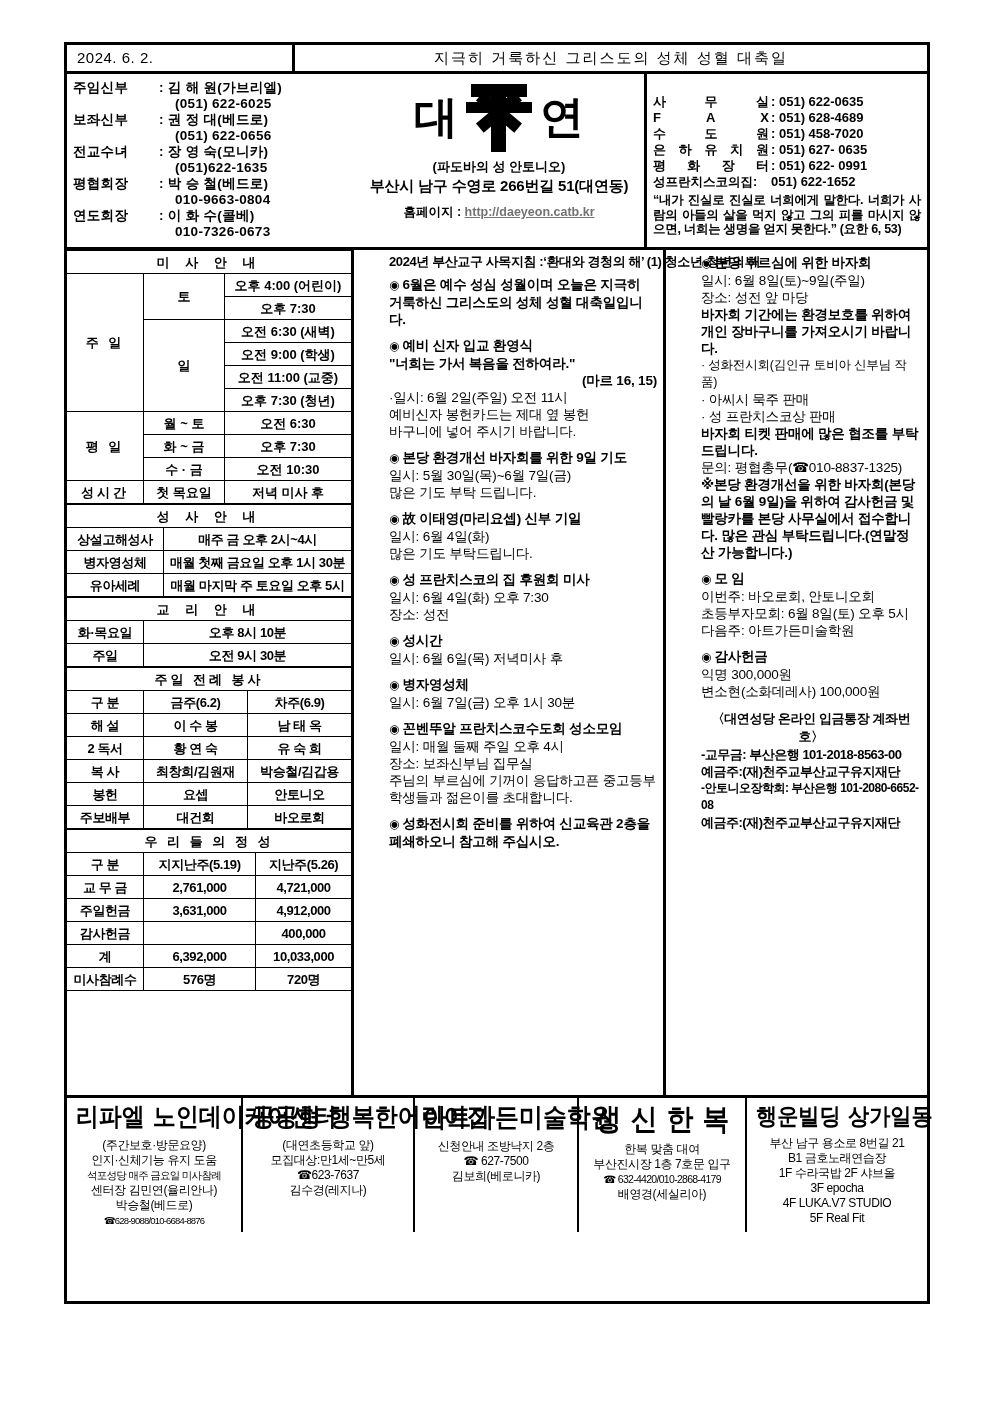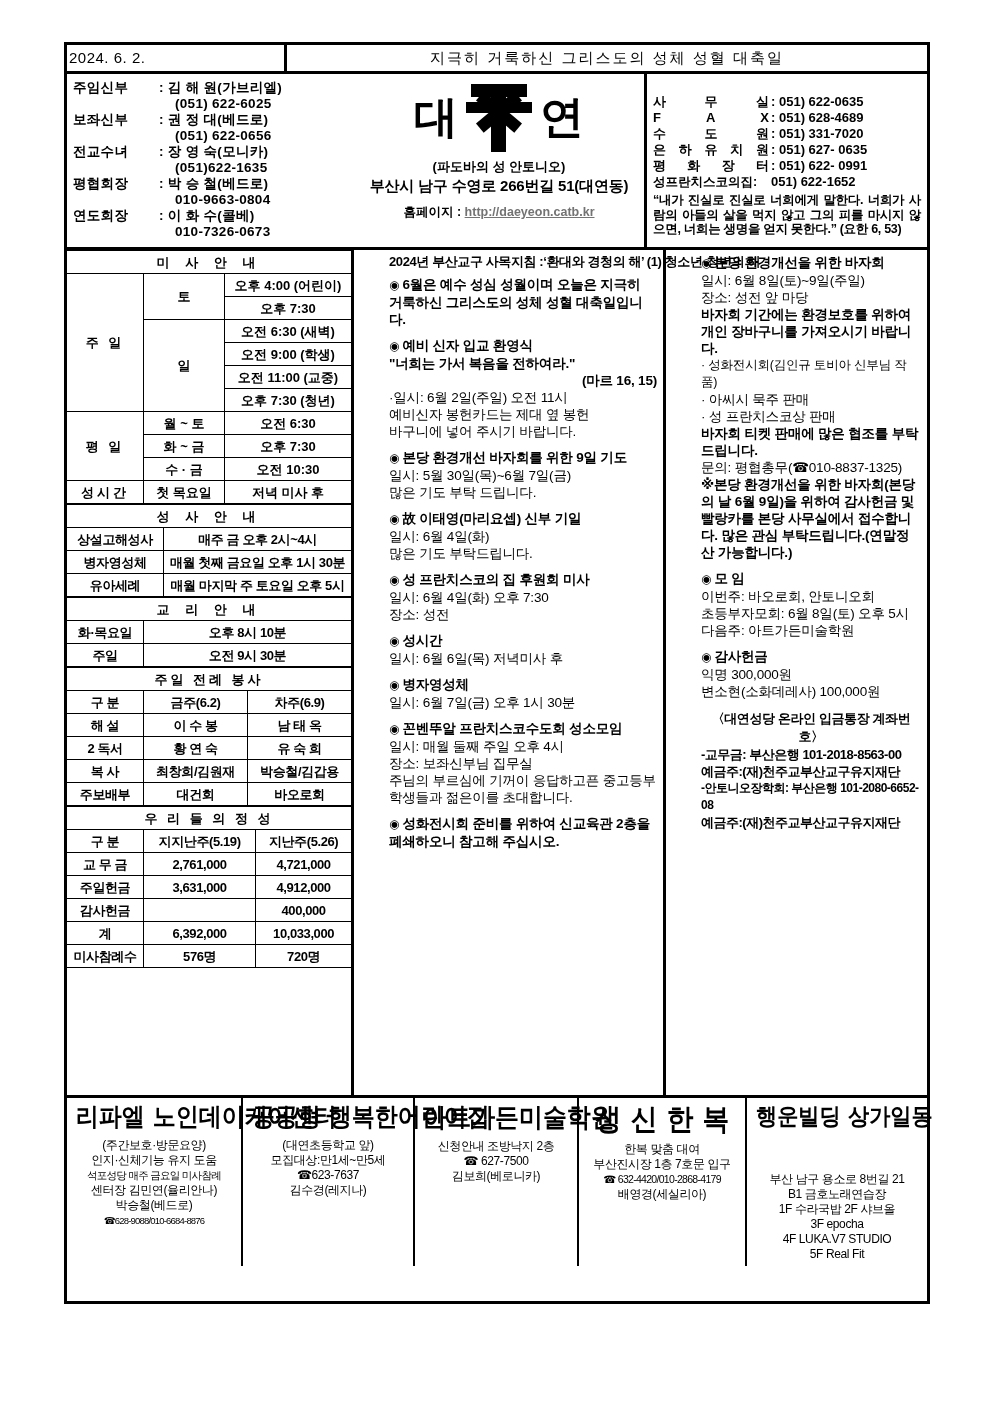--- a/index.html
+++ b/index.html
@@ -21,21 +21,21 @@
   }
 
   
   .mast-top{
     display:flex;align-items:stretch;
     border-bottom:3px solid #000;
     height:26px;
   }
   .mast-date{
     width:215px;border-right:3px solid #000;
-    font-size:15px;line-height:26px;padding-left:2px;
+    font-size:15px;line-height:26px;padding-left:10px;
     letter-spacing:.5px;
     white-space:nowrap;
   }
   .mast-title{
     flex:1;text-align:center;font-size:15px;line-height:26px;
     letter-spacing:2px;color:#000;
   }
 
   .mast-body{
     display:flex;align-items:stretch;
@@ -165,21 +165,21 @@
   .acct{font-size:13px;font-weight:bold;letter-spacing:-.5px;line-height:17px;}
   .acct.sm{font-size:12px;}
 
   
   .ads{display:flex;align-items:stretch;height:auto;}
   .ad{
     box-sizing:border-box;border-right:2px solid #000;
     padding:6px 2px 4px 2px;text-align:center;
     display:flex;flex-direction:column;
   }
-  .ad:last-child{border-right:0;gap:36px;}
+  .ad:last-child{border-right:0;}
   .ad-title{
     font-weight:bold;line-height:1.05;
     margin-bottom:8px;white-space:nowrap;
     font-family:"DejaVu Sans",sans-serif;
   }
   .ad-body{font-size:12px;line-height:15px;letter-spacing:-.4px;}
   .ad-body .r{display:block;}
   .ad-body .r.sm{font-size:10.5px;letter-spacing:-.7px;}
   .ad-body .r.xs{font-size:9.5px;letter-spacing:-.8px;}
 </style>
@@ -252,21 +252,21 @@
             <div class="office-row">
               <span class="office-label">사 무 실</span>
               <span class="office-val">: 051) 622-0635</span>
             </div>
             <div class="office-row">
               <span class="office-label">F A X</span>
               <span class="office-val">: 051) 628-4689</span>
             </div>
             <div class="office-row">
               <span class="office-label">수 도 원</span>
-              <span class="office-val">: 051) 331-7020</span>
+              <span class="office-val">: 051) 458-7020</span>
             </div>
             <div class="office-row">
               <span class="office-label">은 하 유 치 원</span>
               <span class="office-val">: 051) 627- 0635</span>
             </div>
             <div class="office-row">
               <span class="office-label">평 화 장 터</span>
               <span class="office-val">: 051) 622- 0991</span>
             </div>
             <div class="office-row">
@@ -379,20 +379,25 @@
               </tr>
               <tr>
                 <td class="sm">2 독서</td>
                 <td class="sm">황 연 숙</td>
                 <td class="sm">유 숙 희</td>
               </tr>
               <tr>
                 <td class="sm">복   사</td>
                 <td class="sm">최창희/김원재</td>
                 <td class="sm">박승철/김갑용</td>
+              </tr>
+              <tr>
+                <td class="sm">봉헌</td>
+                <td class="sm">요셉</td>
+                <td class="sm">안토니오</td>
               </tr>
               <tr>
                 <td class="sm">주보배부</td>
                 <td class="sm">대건회</td>
                 <td class="sm">바오로회</td>
               </tr>
             </tbody>
       </table>
       <table class="tb">
         <tbody id="off-tbody">
@@ -478,21 +483,21 @@
             </div>
             <div class="item">
               <div class="item-h"><span class="bul">◉ </span><span>성화전시회 준비를 위하여 신교육관 2층을 폐쇄하오니 참고해 주십시오.</span></div>
             </div>
           </div>
     </div>
 
     <div class="col-right">
       <div id="right-items">
             <div class="item">
-              <div class="item-h"><span class="bul">◉ </span><span>본당 환경개선을 위한 바자회</span></div>
+              <div class="item-h"><span class="bul">◉ </span><span>본당 부르심에 위한 바자회</span></div>
               <div class="line">일시: 6월 8일(토)~9일(주일)</div>
               <div class="line">장소: 성전 앞 마당</div>
               <div class="line b">바자회 기간에는 환경보호를 위하여 개인 장바구니를 가져오시기 바랍니다.</div>
               <div class="line sm">· 성화전시회(김인규 토비아 신부님 작품)</div>
               <div class="line">· 아씨시 묵주 판매</div>
               <div class="line">· 성 프란치스코상 판매</div>
               <div class="line b">바자회 티켓 판매에 많은 협조를 부탁드립니다.</div>
               <div class="line">문의: 평협총무(☎010-8837-1325)</div>
               <div class="line b">※본당 환경개선을 위한 바자회(본당의 날 6월 9일)을 위하여 감사헌금 및 빨랑카를 본당 사무실에서 접수합니다. 많은 관심 부탁드립니다.(연말정산 가능합니다.)</div>
             </div>

